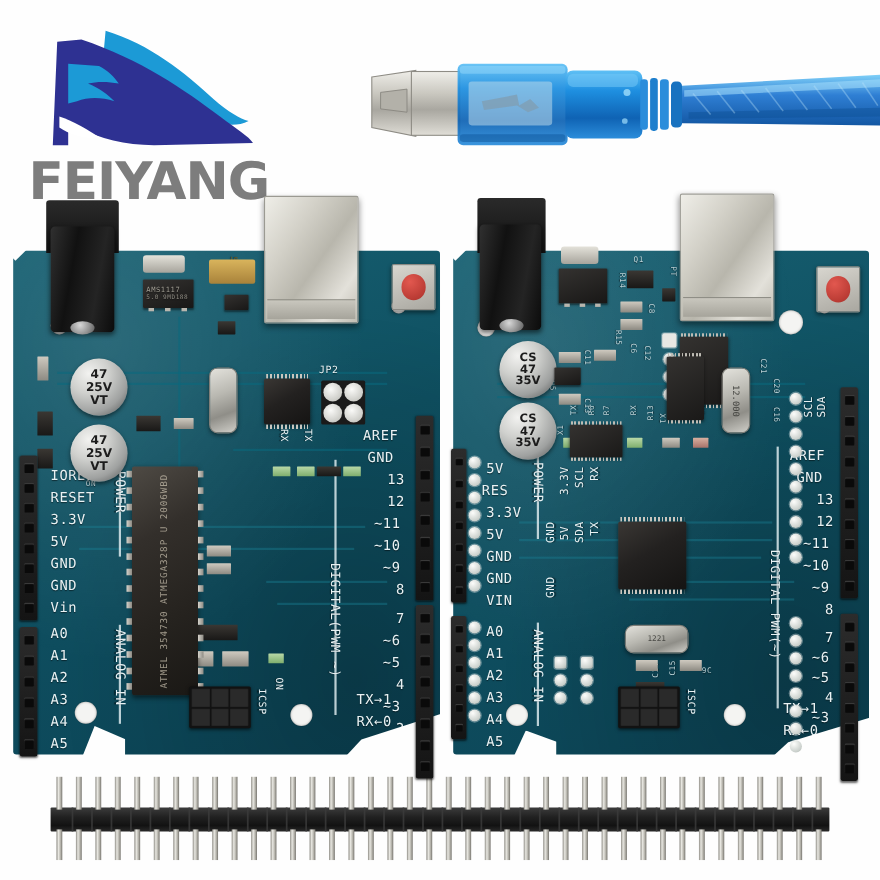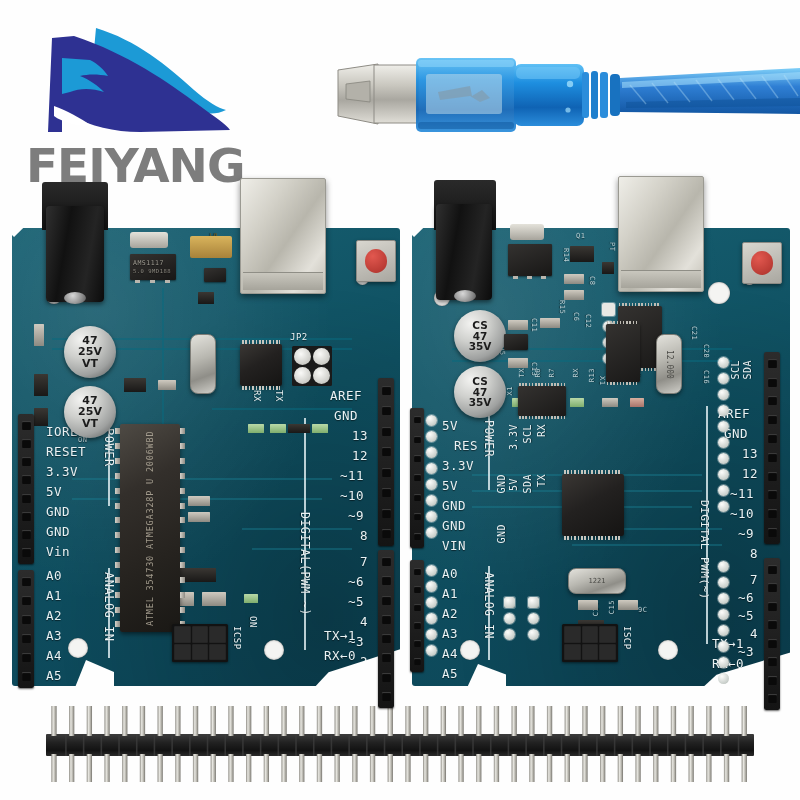--- a/index.html
+++ b/index.html
@@ -615,21 +615,21 @@
     <div class="silk sm vert180" style="left:110px;top:196px;font-size:10px;">SCL</div>
     <div class="silk sm vert180" style="left:110px;top:246px;font-size:10px;">SDA</div>
     <div class="silk sm vert180" style="left:96px;top:196px;font-size:10px;">3.3V</div>
     <div class="silk sm vert180" style="left:96px;top:250px;font-size:10px;">5V</div>
     <div class="silk sm vert180" style="left:84px;top:246px;font-size:10px;">GND</div>
     <div class="silk sm vert180" style="left:84px;top:296px;font-size:10px;">GND</div>
 
     <div class="silkline" style="left:76px;top:184px;width:1.5px;height:78px;"></div>
     <div class="silk vert" style="left:70px;top:192px;font-size:11.5px;">POWER</div>
     <div class="silk" style="left:30px;top:190px;">5V</div>
-    <div class="silk" style="left:42px;top:210px;">RES</div>
+    <div class="silk" style="left:26px;top:210px;">RES</div>
     <div class="silk" style="left:30px;top:230px;">3.3V</div>
     <div class="silk" style="left:30px;top:250px;">5V</div>
     <div class="silk" style="left:30px;top:270px;">GND</div>
     <div class="silk" style="left:30px;top:290px;">GND</div>
     <div class="silk" style="left:30px;top:310px;">VIN</div>
 
     <div class="silkline" style="left:76px;top:338px;width:1.5px;height:94px;"></div>
     <div class="silk vert" style="left:70px;top:344px;font-size:11.5px;">ANALOG IN</div>
     <div class="silk" style="left:30px;top:338px;">A0</div>
     <div class="silk" style="left:30px;top:358px;">A1</div>

